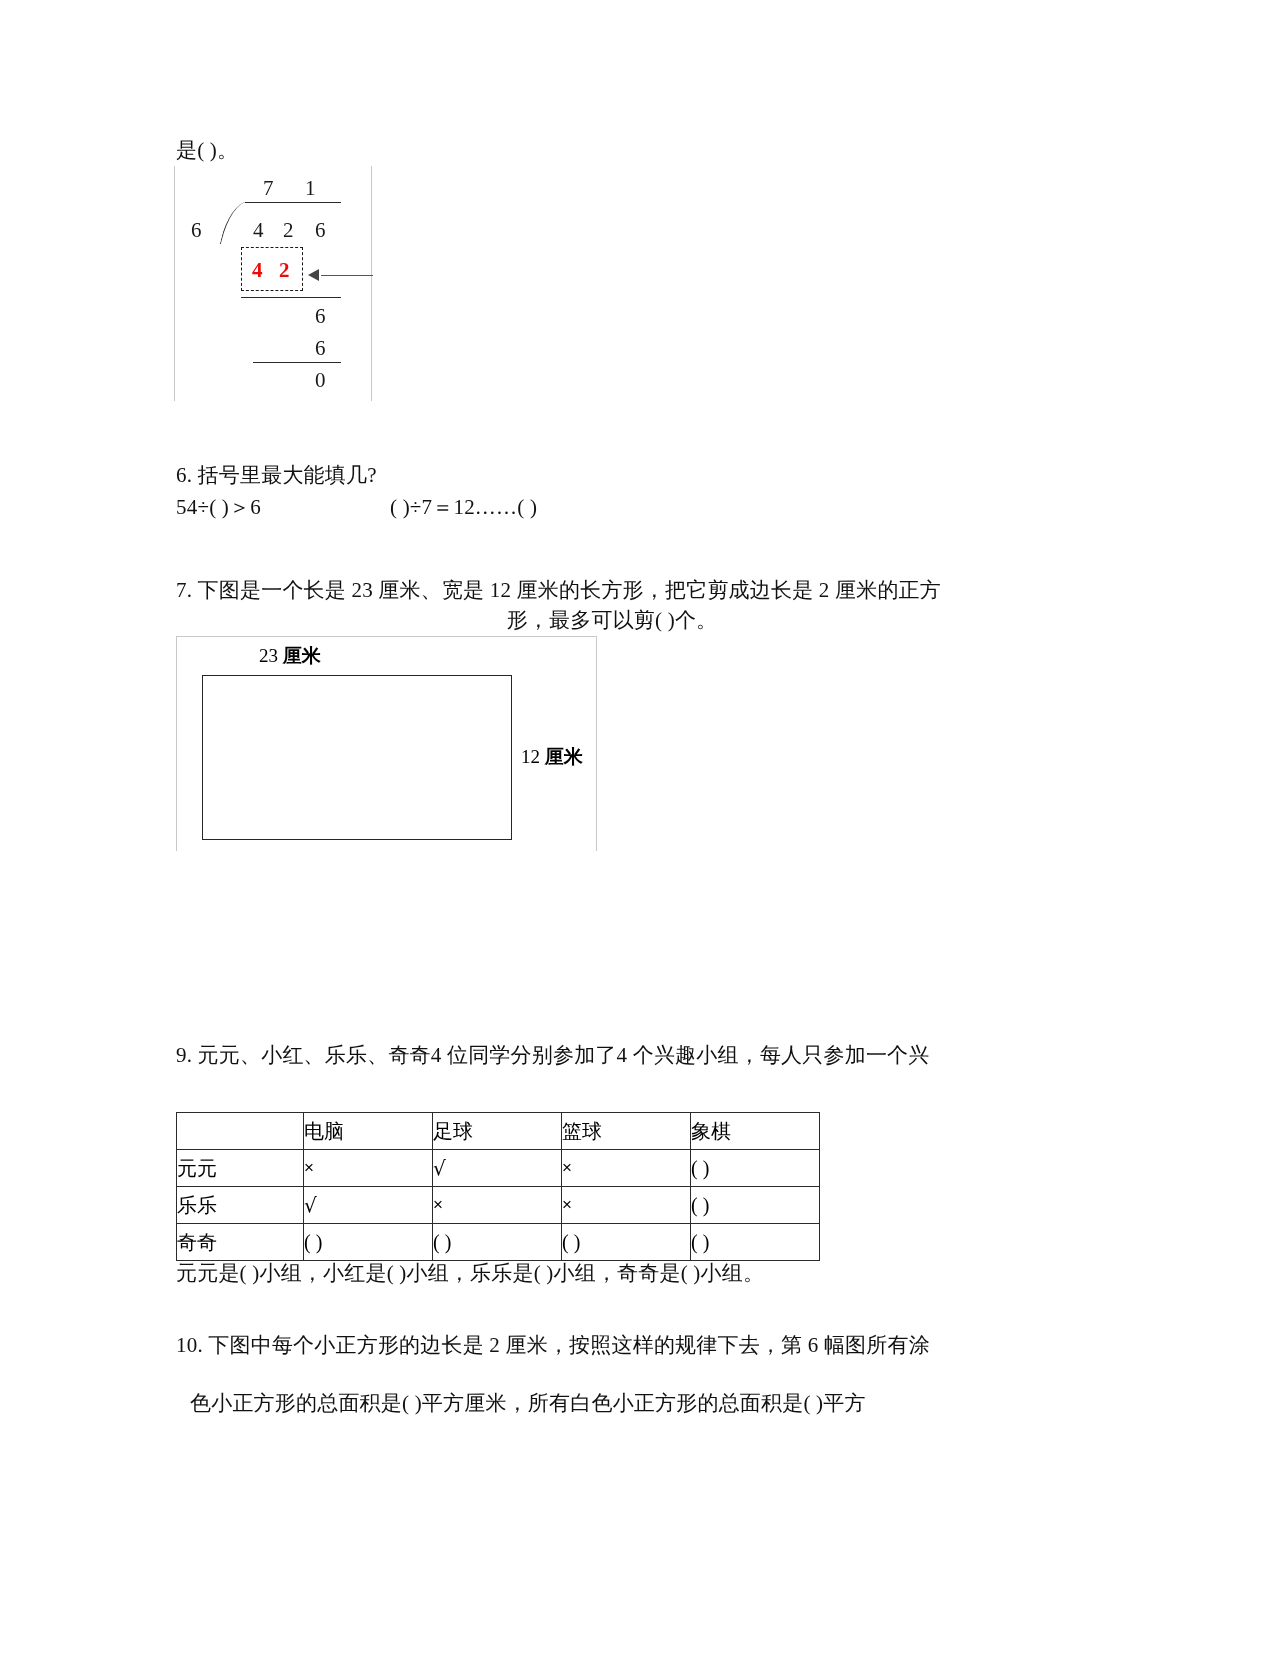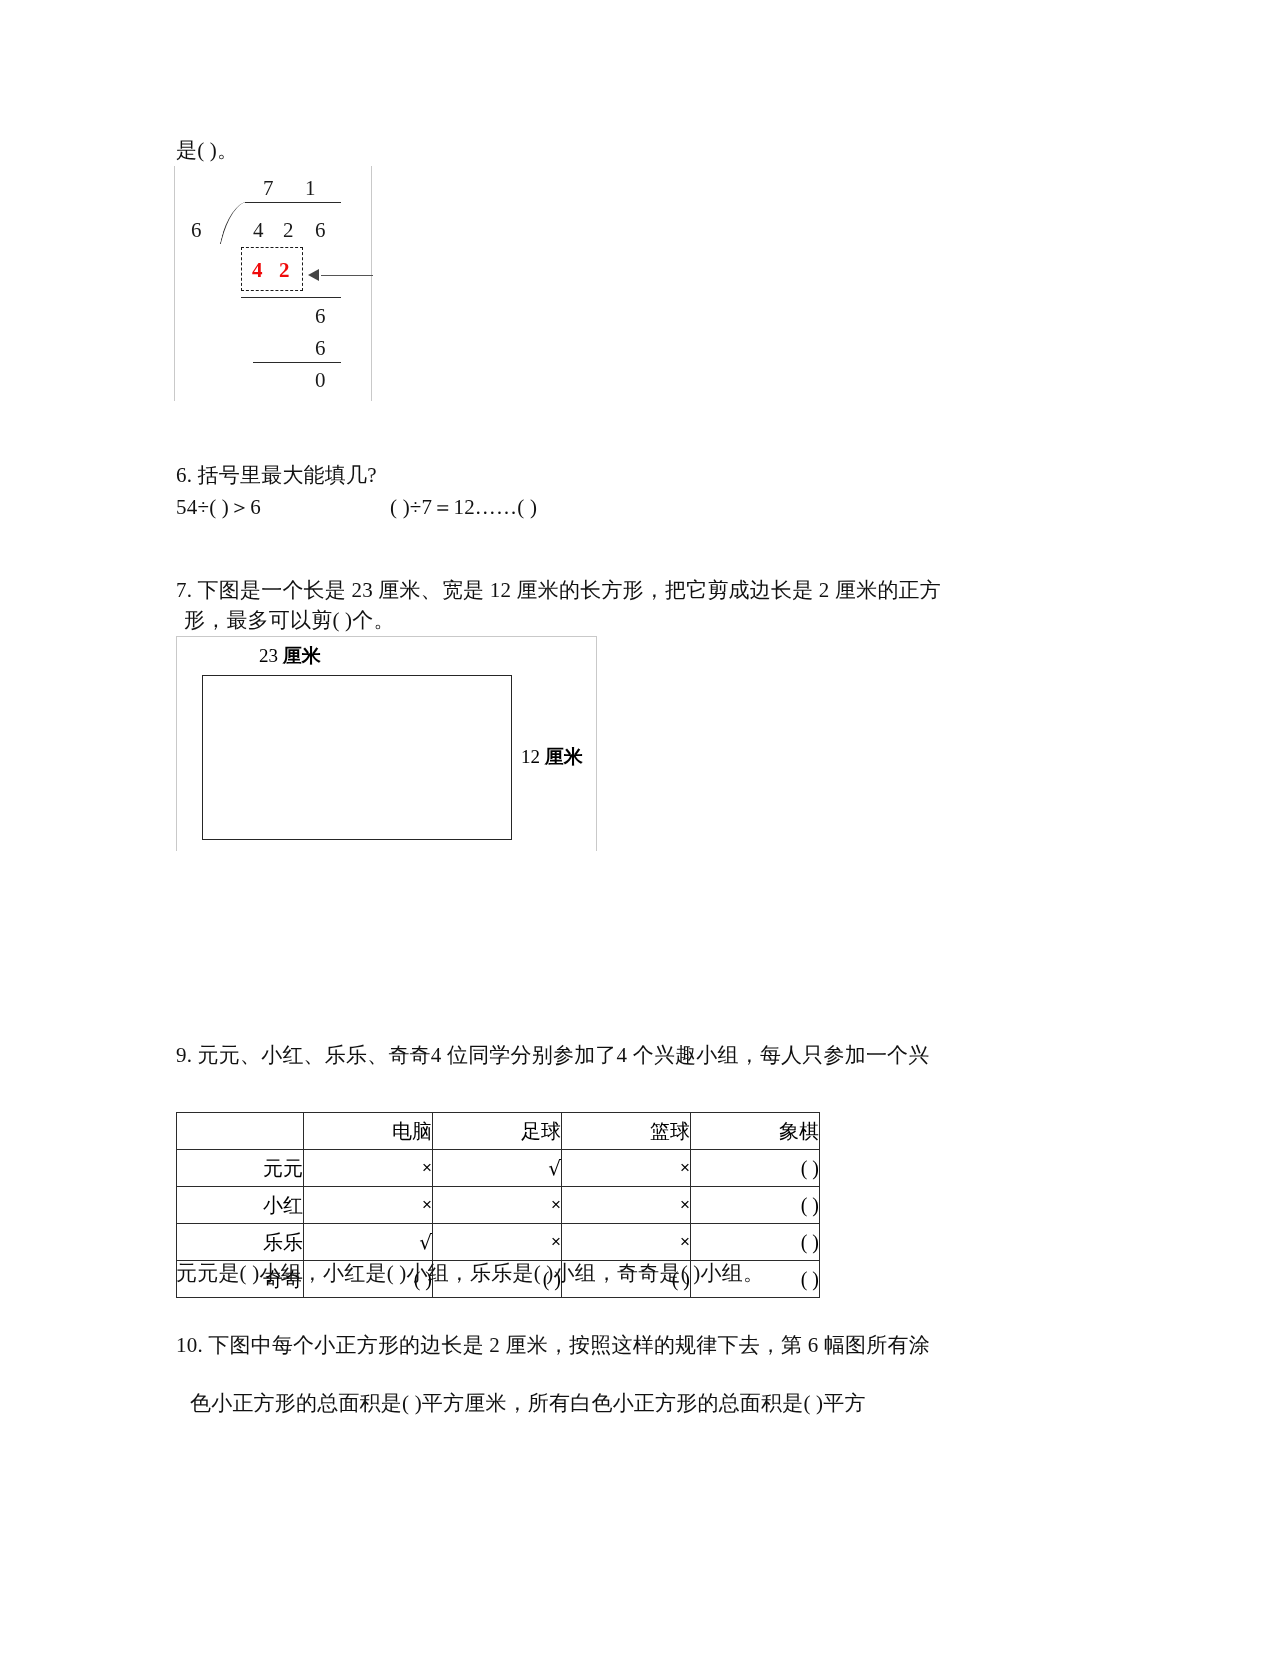--- a/index.html
+++ b/index.html
@@ -123,21 +123,21 @@
   #q9-table {
     position: absolute;
     left: 176px;
     top: 1112px;
     border-collapse: collapse;
     font-family: "Liberation Serif", "DejaVu Serif", serif;
     font-size: 20px;
   }
   #q9-table td, #q9-table th {
     border: 1.4px solid #2b2b2b;
-    text-align: right;
+    text-align: left;
     vertical-align: middle;
     font-weight: normal;
     height: 36px;
     padding: 0;
   }
   #q9-table .c-name { width: 126px; }
   #q9-table .c-col  { width: 128px; }
   .mark-x  { font-family: "Liberation Sans", sans-serif; font-size: 17px; }
   .mark-ok { font-family: "DejaVu Sans", sans-serif; font-size: 20px; }
   .blank-paren { letter-spacing: 0; }
@@ -182,21 +182,21 @@
     <div class="rule" style="left:78px; top:196px; width:88px;"></div>
 
     <span class="digit" style="left:140px; top:204px;">0</span>
   </div>
 
   <div class="blk qtext" style="left:176px; top:460px;">6. 括号里最大能填几?</div>
   <div class="blk qtext" style="left:176px; top:492px;">54÷(          )＞6</div>
   <div class="blk qtext" style="left:390px; top:492px;">(          )÷7＝12……(          )</div>
 
   <div class="blk qtext" style="left:176px; top:575px; width:880px;">7. 下图是一个长是 23 厘米、宽是 12 厘米的长方形，把它剪成边长是 2 厘米的正方</div>
-  <div class="blk qtext" style="left:184px; top:605px; width:880px;">形，最多可以剪(          )个。</div>
+  <div class="blk qtext" style="left:172px; top:605px; width:880px;text-align:center;">形，最多可以剪(          )个。</div>
 
   <div id="fig-rect">
     <div class="rbox"></div>
     <div class="lab-top">
       <span class="lab-num">23</span>
       <span class="lab-cn">厘米</span>
     </div>
     <div class="lab-right">
       <span class="lab-num">12</span>
       <span class="lab-cn">厘米</span>
@@ -218,27 +218,20 @@
     </thead>
     <tbody>
       <tr>
         <td class="c-name">元元</td>
         <td class="mark-x">×</td>
         <td class="mark-ok">√</td>
         <td class="mark-x">×</td>
         <td class="blank-paren">(        )</td>
       </tr>
       <tr>
-        <td class="c-name">小红</td>
-        <td class="mark-x">×</td>
-        <td class="mark-x">×</td>
-        <td class="mark-x">×</td>
-        <td class="blank-paren">(        )</td>
-      </tr>
-      <tr>
         <td class="c-name">乐乐</td>
         <td class="mark-ok">√</td>
         <td class="mark-x">×</td>
         <td class="mark-x">×</td>
         <td class="blank-paren">(        )</td>
       </tr>
       <tr>
         <td class="c-name">奇奇</td>
         <td class="blank-paren">(        )</td>
         <td class="blank-paren">(        )</td>

